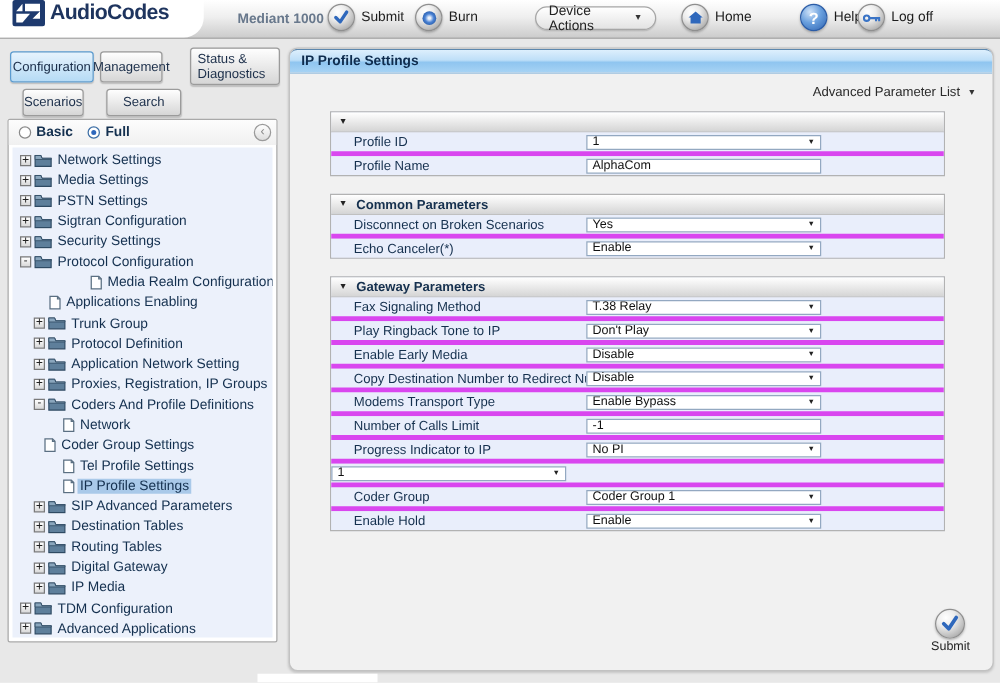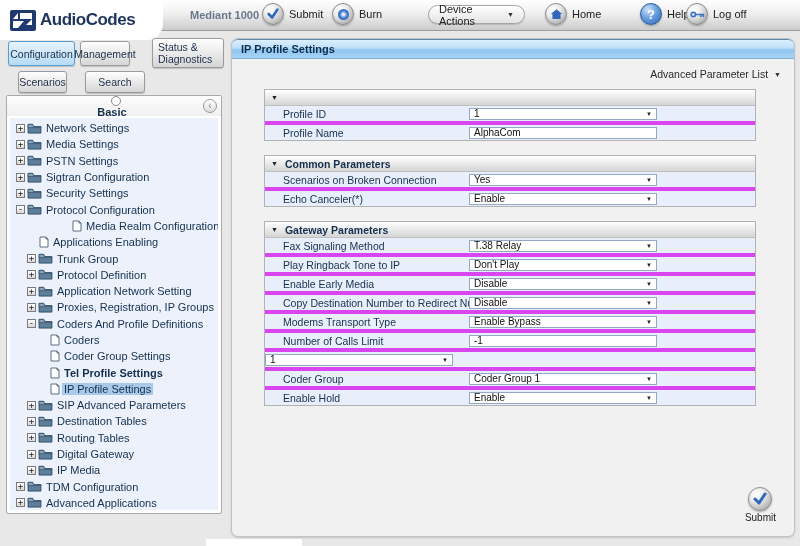--- a/index.html
+++ b/index.html
@@ -2,22 +2,22 @@
 <html><head>
 <meta charset="utf-8">
 <style>
   html,body{margin:0;padding:0;}
   body{width:800px;height:546px;position:relative;overflow:hidden;background:#e8e8e8;
        font-family:"Liberation Sans",sans-serif;-webkit-font-smoothing:antialiased;}
 
   
   .toolbar{position:absolute;left:0;top:0;width:800px;height:30px;
            background:linear-gradient(#ffffff,#efefef 45%,#cccccc);border-bottom:1px solid #9c9c9c;}
-  .logo-area{position:absolute;left:0;top:0;width:163px;height:40px;background:#fff;
-             border-bottom-right-radius:16px;display:flex;align-items:center;padding-left:10px;box-sizing:border-box;}
+  .logo-area{position:absolute;left:0;top:0;width:163px;height:30px;background:#fff;
+             border-bottom-right-radius:16px;display:flex;align-items:flex-start;padding-left:10px;box-sizing:border-box;}
   .logo-mark{width:26px;height:21px;background:#1e3a6e;border-radius:2px;position:relative;margin-right:4px;flex:none;}
   .logo-mark svg{position:absolute;left:2px;top:2px;}
   .logo-word{font-size:17px;font-weight:bold;color:#1e345e;letter-spacing:-0.5px;}
   .device-name{position:absolute;left:190px;top:9px;font-size:11px;font-weight:bold;color:#68788c;}
   .tbtn{position:absolute;top:3px;display:flex;align-items:center;gap:5px;cursor:pointer;}
   .tbtn .lbl{font-size:11px;color:#1c1c1c;}
   .sphere{width:22px;height:22px;border-radius:50%;box-sizing:border-box;flex:none;
           background:radial-gradient(circle at 35% 28%,#ffffff 0%,#ececec 35%,#bdbdbd 70%,#8f8f8f 100%);
           border:1px solid #8f8f8f;box-shadow:0 1px 2px rgba(0,0,0,.28);
           display:flex;align-items:center;justify-content:center;}
@@ -36,21 +36,21 @@
        border:1px solid #9b9b9b;border-radius:3px;font-size:10.5px;color:#1c2f4a;
        display:flex;align-items:center;justify-content:center;text-align:center;
        box-shadow:0 1px 1px rgba(0,0,0,.18);cursor:pointer;}
   .tab.active{background:linear-gradient(#e6f3fd,#b6dbf5);border-color:#5a9bd0;}
   .tab.two-line{justify-content:flex-start;text-align:left;padding-left:5px;line-height:1.15;}
 
   
   .tree-panel{position:absolute;left:6px;top:95px;width:216px;height:419px;background:#fff;
               border:1px solid #a9a9a9;border-radius:2px;box-sizing:border-box;}
   .tree-header{height:20px;display:flex;align-items:center;padding-left:8px;position:relative;
-               background:linear-gradient(#fdfdfd,#f0f0f0);flex-direction:column;}
+               background:linear-gradient(#fdfdfd,#f0f0f0);}
   .radio{width:10px;height:10px;border-radius:50%;border:1px solid #8a8a8a;background:#fff;
          box-sizing:border-box;margin-right:4px;position:relative;cursor:pointer;flex:none;}
   .radio.on{border-color:#3c6ea5;}
   .radio.on::after{content:"";position:absolute;left:2px;top:2px;width:4px;height:4px;border-radius:50%;background:#2f68bc;}
   .radio-label{font-size:11px;font-weight:bold;color:#14304f;margin-right:12px;}
   .collapse-btn{position:absolute;right:4px;top:3px;width:14px;height:14px;border-radius:50%;
                 border:1px solid #9a9a9a;background:linear-gradient(#ffffff,#dddddd);color:#8a8a8a;
                 font-size:10px;line-height:12px;text-align:center;cursor:pointer;box-sizing:border-box;}
   .tree{position:absolute;left:3px;right:3px;top:22px;bottom:3px;background:#ecf1fb;overflow:hidden;padding-top:2px;}
   .tree-row{height:16.3px;display:flex;align-items:center;font-size:11px;color:#14304f;white-space:nowrap;cursor:pointer;}
@@ -282,36 +282,36 @@
           <path d="M1 5 L15 5 L15 4 L7 4 L6 1.5 L1 1.5 Z" fill="#8aa6bd" stroke="#2e4a63" stroke-width="0.7"></path>
         </svg>
         <span class="tlabel">Coders And Profile Definitions</span>
       </div>
       <div class="tree-row" style="padding-left: 28px;">
         <span class="expand-spacer"></span>
         <svg class="ticon file" viewBox="0 0 10 12">
           <path d="M1 1 L7 1 L9 3 L9 11 L1 11 Z" fill="#fff" stroke="#5a6f82" stroke-width="1"></path>
           <path d="M7 1 L7 3 L9 3" fill="none" stroke="#5a6f82" stroke-width="1"></path>
         </svg>
-        <span class="tlabel">Coders</span>
+        <span class="tlabel">Network</span>
+      </div>
+      <div class="tree-row" style="padding-left: 13px;">
+        <span class="expand-spacer"></span>
+        <svg class="ticon file" viewBox="0 0 10 12">
+          <path d="M1 1 L7 1 L9 3 L9 11 L1 11 Z" fill="#fff" stroke="#5a6f82" stroke-width="1"></path>
+          <path d="M7 1 L7 3 L9 3" fill="none" stroke="#5a6f82" stroke-width="1"></path>
+        </svg>
+        <span class="tlabel">Coder Group Settings</span>
       </div>
       <div class="tree-row" style="padding-left: 28px;">
         <span class="expand-spacer"></span>
         <svg class="ticon file" viewBox="0 0 10 12">
           <path d="M1 1 L7 1 L9 3 L9 11 L1 11 Z" fill="#fff" stroke="#5a6f82" stroke-width="1"></path>
           <path d="M7 1 L7 3 L9 3" fill="none" stroke="#5a6f82" stroke-width="1"></path>
         </svg>
-        <span class="tlabel">Coder Group Settings</span>
-      </div>
-      <div class="tree-row" style="padding-left: 28px; font-weight: bold;">
-        <span class="expand-spacer"></span>
-        <svg class="ticon file" viewBox="0 0 10 12">
-          <path d="M1 1 L7 1 L9 3 L9 11 L1 11 Z" fill="#fff" stroke="#5a6f82" stroke-width="1"></path>
-          <path d="M7 1 L7 3 L9 3" fill="none" stroke="#5a6f82" stroke-width="1"></path>
-        </svg>
         <span class="tlabel">Tel Profile Settings</span>
       </div>
       <div class="tree-row" style="padding-left: 28px;">
         <span class="expand-spacer"></span>
         <svg class="ticon file" viewBox="0 0 10 12">
           <path d="M1 1 L7 1 L9 3 L9 11 L1 11 Z" fill="#fff" stroke="#5a6f82" stroke-width="1"></path>
           <path d="M7 1 L7 3 L9 3" fill="none" stroke="#5a6f82" stroke-width="1"></path>
         </svg>
         <span class="tlabel sel">IP Profile Settings</span>
       </div>
@@ -397,21 +397,21 @@
           <span class="flabel">Profile Name</span>
           <div class="finput">AlphaCom</div>
         </div>
       </div>
       <div class="fsection">
         <div class="fsec-head">
           <span class="tri">▼</span>
           <span class="fsec-title">Common Parameters</span>
         </div>
         <div class="frow">
-          <span class="flabel">Scenarios on Broken Connection</span>
+          <span class="flabel">Disconnect on Broken Scenarios</span>
           <div class="fselect">
             <span>Yes</span>
             <span class="selarrow">▼</span>
           </div>
         </div>
         <div class="frow">
           <span class="flabel">Echo Canceler(*)</span>
           <div class="fselect">
             <span>Enable</span>
             <span class="selarrow">▼</span>
@@ -456,20 +456,27 @@
           <div class="fselect">
             <span>Enable Bypass</span>
             <span class="selarrow">▼</span>
           </div>
         </div>
         <div class="frow">
           <span class="flabel">Number of Calls Limit</span>
           <div class="finput">-1</div>
         </div>
         <div class="frow">
+          <span class="flabel">Progress Indicator to IP</span>
+          <div class="fselect">
+            <span>No PI</span>
+            <span class="selarrow">▼</span>
+          </div>
+        </div>
+        <div class="frow">
           <div class="fselect">
             <span>1</span>
             <span class="selarrow">▼</span>
           </div>
         </div>
         <div class="frow">
           <span class="flabel">Coder Group</span>
           <div class="fselect">
             <span>Coder Group 1</span>
             <span class="selarrow">▼</span>

